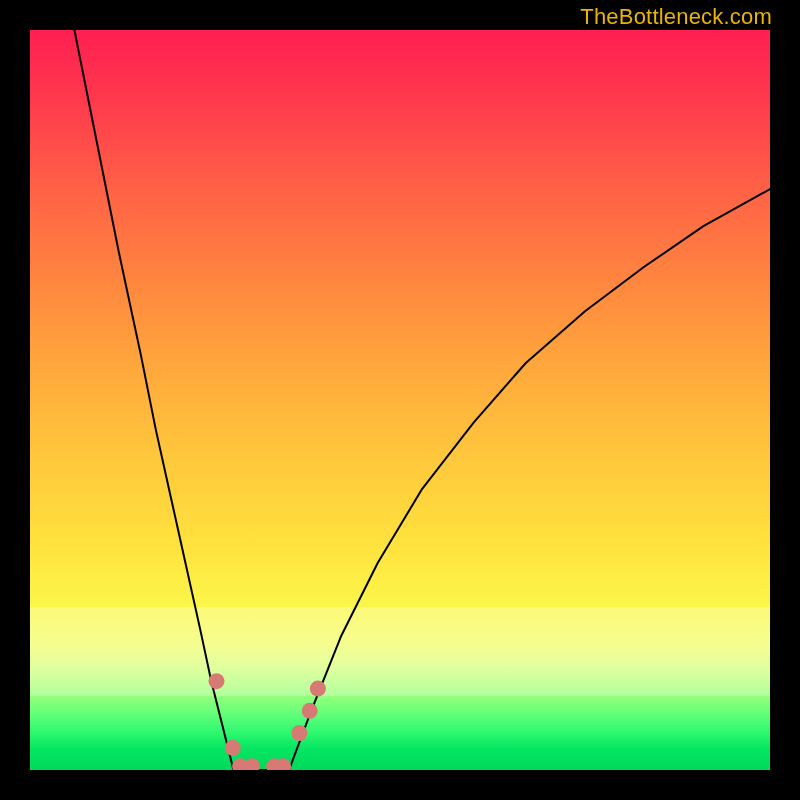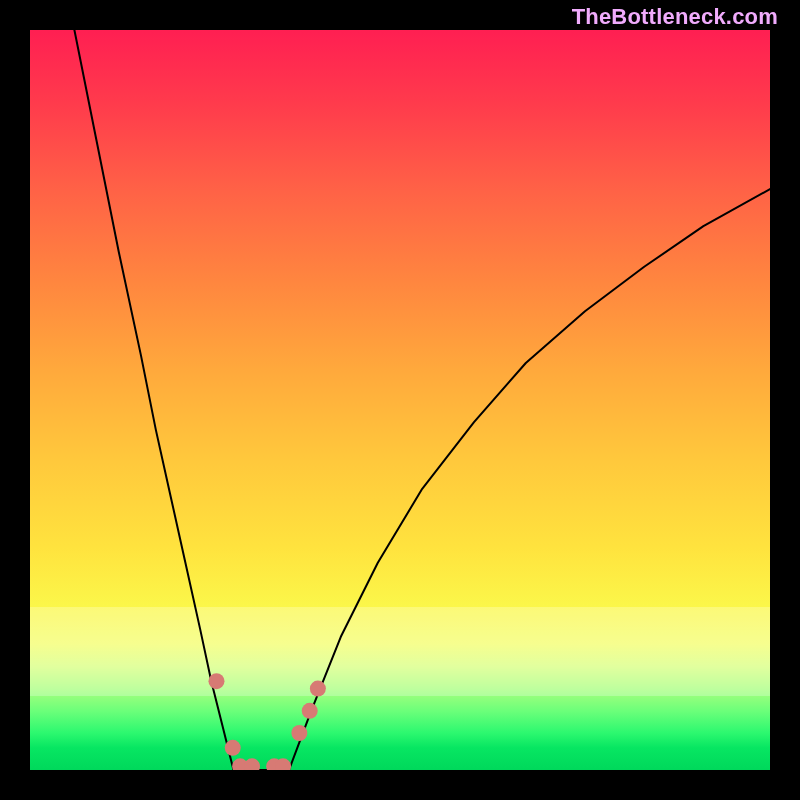--- a/index.html
+++ b/index.html
@@ -54,25 +54,25 @@
     position: absolute;
     left: 0;
     top: 0;
     width: 740px;
     height: 740px;
     pointer-events: none;
   }
   .watermark {
     position: absolute;
     top: 4px;
-    right: 22px;
-    color: #f0abfc;
+    right: 28px;
+    color: #eab308;
     font-size: 22px;
     letter-spacing: 0.2px;
-    font-weight: 700;
+    font-weight: 400;
   }
 </style>
 </head>
 <body>
 
 <div class="frame">
   <div class="plot">
 
     <div class="pale-band" style="top:78%; height:12%;"></div>
 

